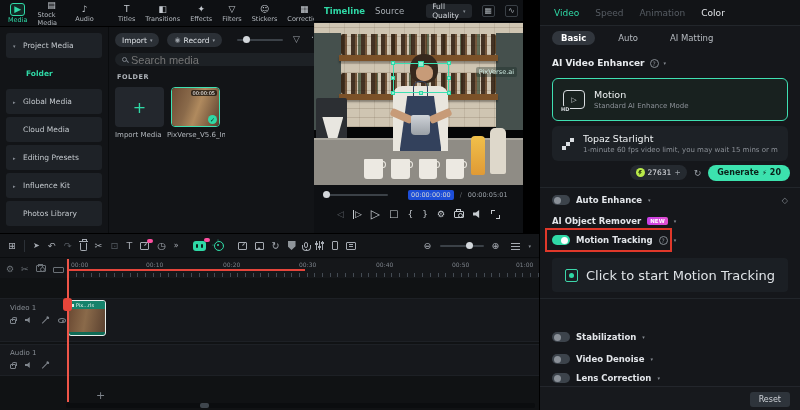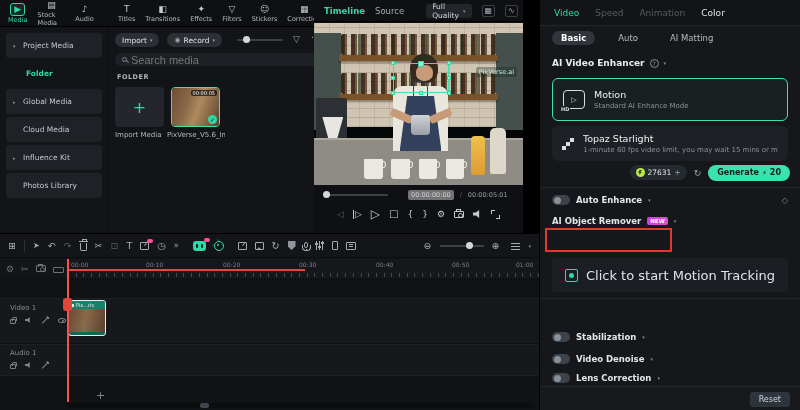--- a/index.html
+++ b/index.html
@@ -66,21 +66,21 @@
   .shirt{position:absolute;left:38%;top:39%;width:26%;height:40%;background:#e9e6de;border-radius:9px 9px 0 0}
   .apron{position:absolute;left:41%;top:45%;width:20%;height:34%;background:#33415c;clip-path:polygon(18% 0,82% 0,100% 100%,0 100%)}
   .strap{position:absolute;left:47.5%;top:36%;width:7%;height:10%;border:1.5px solid #33415c;border-bottom:none;border-radius:40% 40% 0 0}
   .pitcher{position:absolute;left:46.5%;top:57%;width:9%;height:12%;background:linear-gradient(#cfd3d8,#9aa0a6);border-radius:2px 2px 4px 4px}
   .armL{position:absolute;left:36.5%;top:55%;width:11%;height:5%;background:#c79b78;border-radius:3px;transform:rotate(24deg)}
   .armR{position:absolute;left:55%;top:55%;width:11%;height:5%;background:#c79b78;border-radius:3px;transform:rotate(-24deg)}
   .trackbox{position:absolute;left:79px;top:40px;width:56px;height:30px;border:1px solid #3fe0b2}
   .hdl{position:absolute;width:4px;height:4px;background:#8ef0d4;border:1px solid #2fd9a6}
   .watermark{position:absolute;right:6px;top:44px;font-size:6.5px;color:#cde9e0;background:rgba(20,40,35,.35);padding:1px 3px;border-radius:2px}
   .scrub{position:absolute;left:0;top:188px;width:209px;height:14px;display:flex;align-items:center;padding:0 10px;gap:6px}
-  .timebox{background:#737373;border-radius:2px;font-size:6.5px;color:#cdd1d6;padding:1px 3px;margin-left:14px;white-space:nowrap}
+  .timebox{background:#1d4ed8;border-radius:2px;font-size:6.5px;color:#cdd1d6;padding:1px 3px;margin-left:14px;white-space:nowrap}
   .transport{position:absolute;left:0;top:204px;width:209px;height:20px;display:flex;align-items:center;justify-content:center;gap:9px;color:#c6cbd0}
   .tp{font-size:9px;line-height:1}
   .tp.dim{color:#565b61}
   
   .i-cam{width:10px;height:7px;border:1px solid currentColor;border-radius:1px;position:relative}
   .i-cam::before{content:"";position:absolute;left:3px;top:1px;width:3px;height:3px;border:1px solid currentColor;border-radius:50%}
   .i-cam::after{content:"";position:absolute;top:-2.5px;left:1px;width:3px;height:2px;border:1px solid currentColor;border-bottom:none}
   .i-spk{width:9px;height:8px;background:currentColor;clip-path:polygon(0 32%,32% 32%,68% 0,68% 100%,32% 68%,0 68%);position:relative}
   .i-exp{width:9px;height:9px;position:relative}
   .i-exp::before{content:"";position:absolute;left:0;top:0;width:3px;height:3px;border-left:1px solid currentColor;border-top:1px solid currentColor}
@@ -237,20 +237,24 @@
       </div>
     <div class="side-item">
         <span class="arr">▸</span>
         <span>Global Media</span>
       </div>
     <div class="side-item" style="padding-left:17px">
         <span>Cloud Media</span>
       </div>
     <div class="side-item">
         <span class="arr">▸</span>
+        <span>Editing Presets</span>
+      </div>
+    <div class="side-item">
+        <span class="arr">▸</span>
         <span>Influence Kit</span>
       </div>
     <div class="side-item" style="padding-left:17px">
         <span>Photos Library</span>
       </div>
   </div>
 
   <div class="mcontent">
     <div class="ab fx" style="left:6px;top:6px;gap:8px">
       <div class="pill-btn">
@@ -421,20 +425,26 @@
     <span class="caret">▾</span>
     <span style="margin-left:auto;font-size:8px;color:#7f858c">◇</span>
   </div>
 
   <div class="prow" style="top:212px">
     <span class="lbl">AI Object Remover</span>
     <span class="new-badge">NEW</span>
     <span class="caret">▾</span>
   </div>
 
+  <div class="prow" style="top:231px">
+    <span class="tg on"></span>
+    <span class="lbl">Motion Tracking</span>
+    <span class="info-c">?</span>
+    <span class="caret">▾</span>
+  </div>
   <div class="anno"></div>
 
   <div class="cta">
     <span class="i-target"></span>
     <span class="t">Click to start Motion Tracking</span>
   </div>
 
   <div class="hr" style="top:298px"></div>
 
   <div class="prow" style="top:350px">

